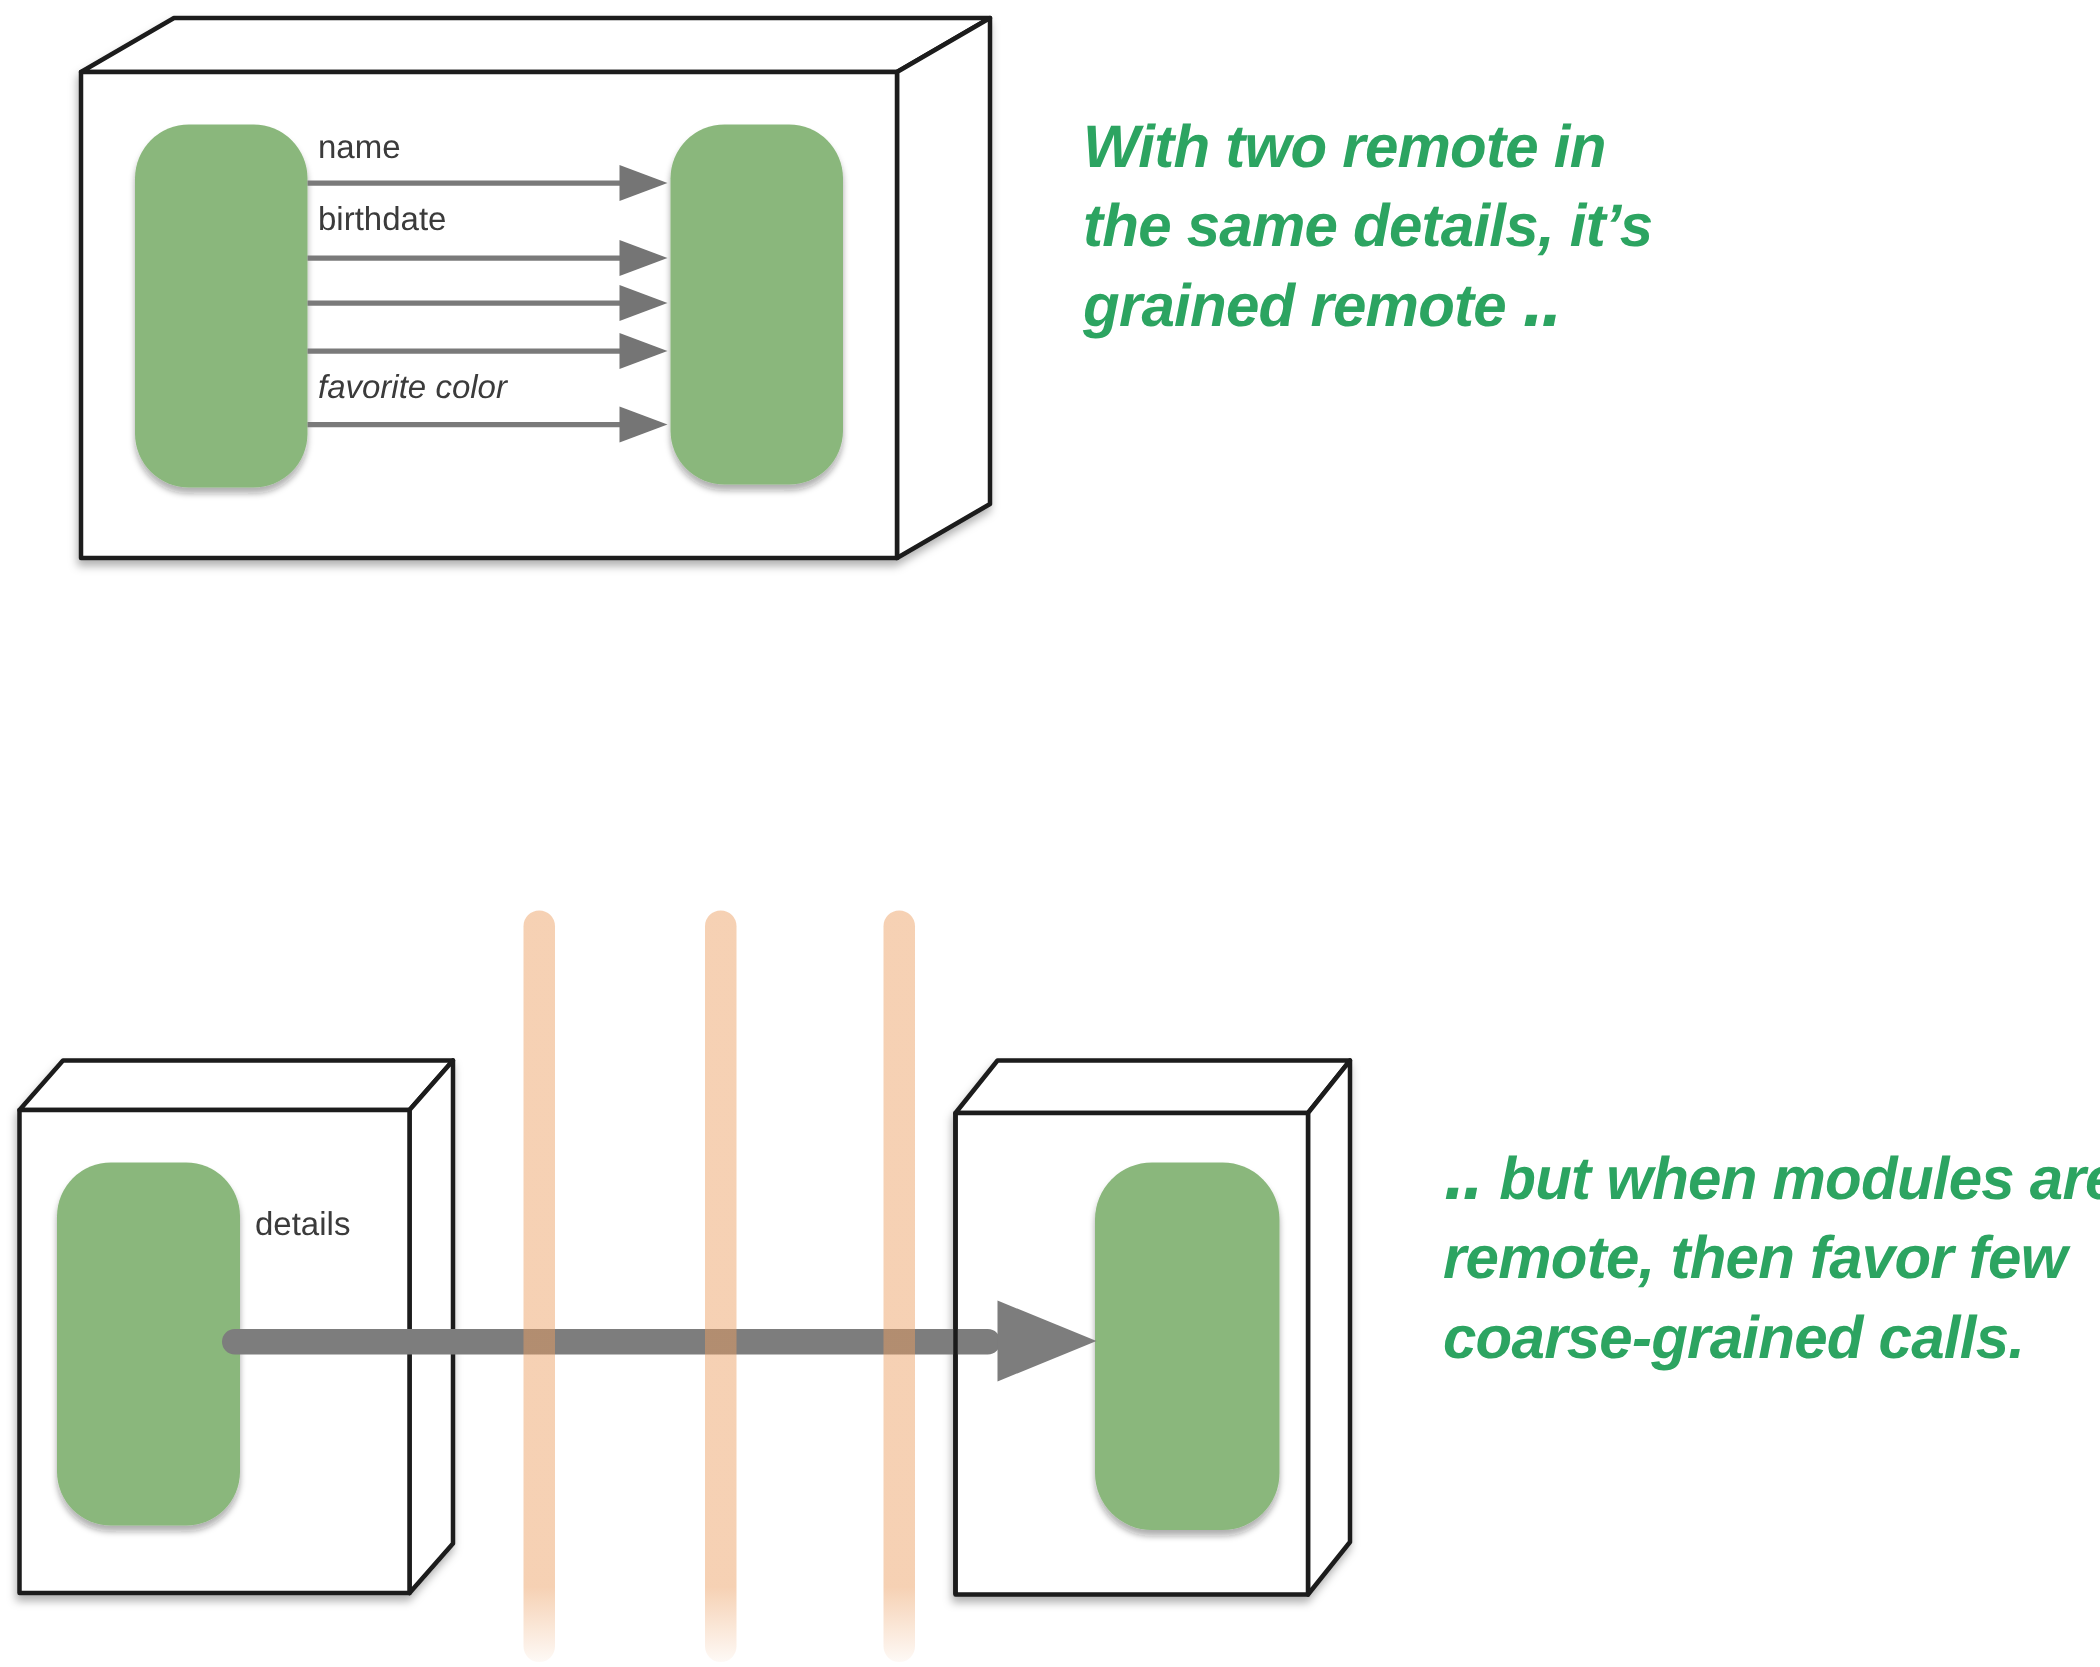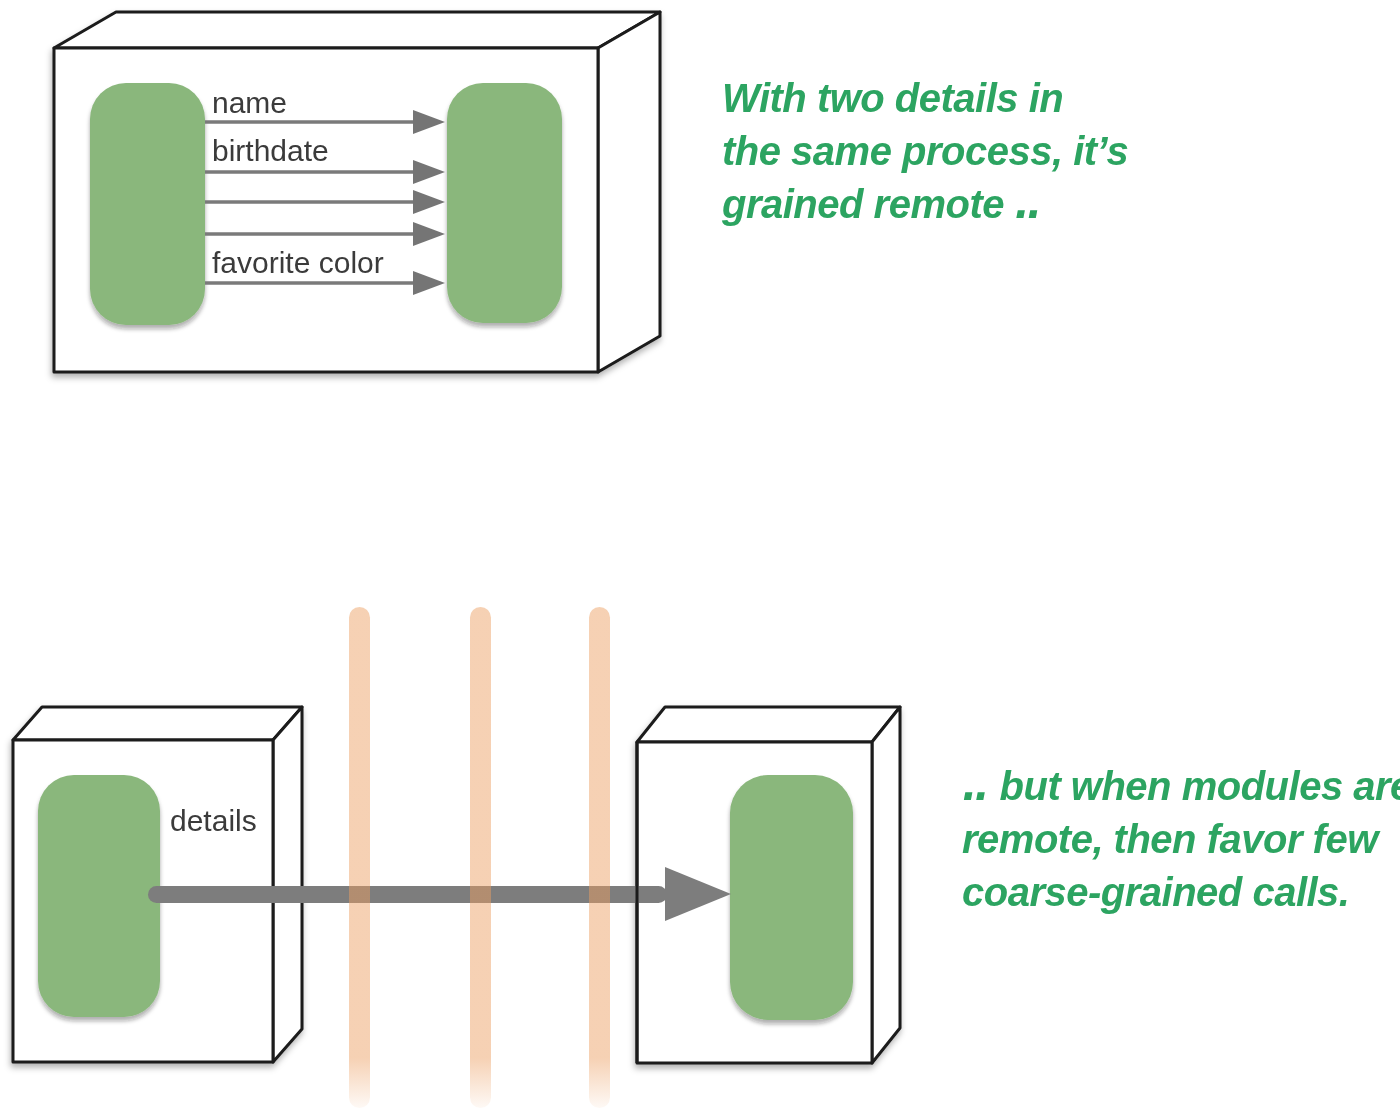--- a/index.html
+++ b/index.html
@@ -12,21 +12,21 @@
     font-family: "Liberation Sans", "DejaVu Sans", sans-serif;
   }
   svg.layer {
     position: absolute;
     left: 0; top: 0;
     width: 1400px; height: 1111px;
   }
   .diagram-label {
     position: absolute;
     color: #3b3b3b;
-    font-size: 30px;
+    font-size: 22px;
     line-height: 1.2;
     white-space: nowrap;
   }
   .annotation {
     position: absolute;
     color: #2ca461;
     font-size: 40px;
     line-height: 53px;
     font-weight: 700;
     font-style: italic;
@@ -109,26 +109,26 @@
 
     <g fill="url(#barFade)">
       <rect x="349" y="607" width="21" height="501" rx="10.5"></rect>
       <rect x="470" y="607" width="21" height="501" rx="10.5"></rect>
       <rect x="589" y="607" width="21" height="501" rx="10.5"></rect>
     </g>
   </svg>
 
   <div class="diagram-label" style="left:212px; top:85px;">name</div>
   <div class="diagram-label" style="left:212px; top:133px;">birthdate</div>
-  <div class="diagram-label" style="left:212px; top:245px;">favorite color</div>
+  <div class="diagram-label" style="left:212px; top:245px;font-style:italic;">favorite color</div>
   <div class="diagram-label" style="left:170px; top:803px;">details</div>
 
   <div class="annotation" style="left:722px; top:72px;">
-    <div>With two details in</div>
-    <div>the same process, it’s</div>
+    <div>With two remote in</div>
+    <div>the same details, it’s</div>
     <div>grained remote ‥</div>
   </div>
 
   <div class="annotation" style="left:962px; top:760px;">
     <div>‥ but when modules are</div>
     <div>remote, then favor few</div>
     <div>coarse-grained calls.</div>
   </div>
 
 </div>

